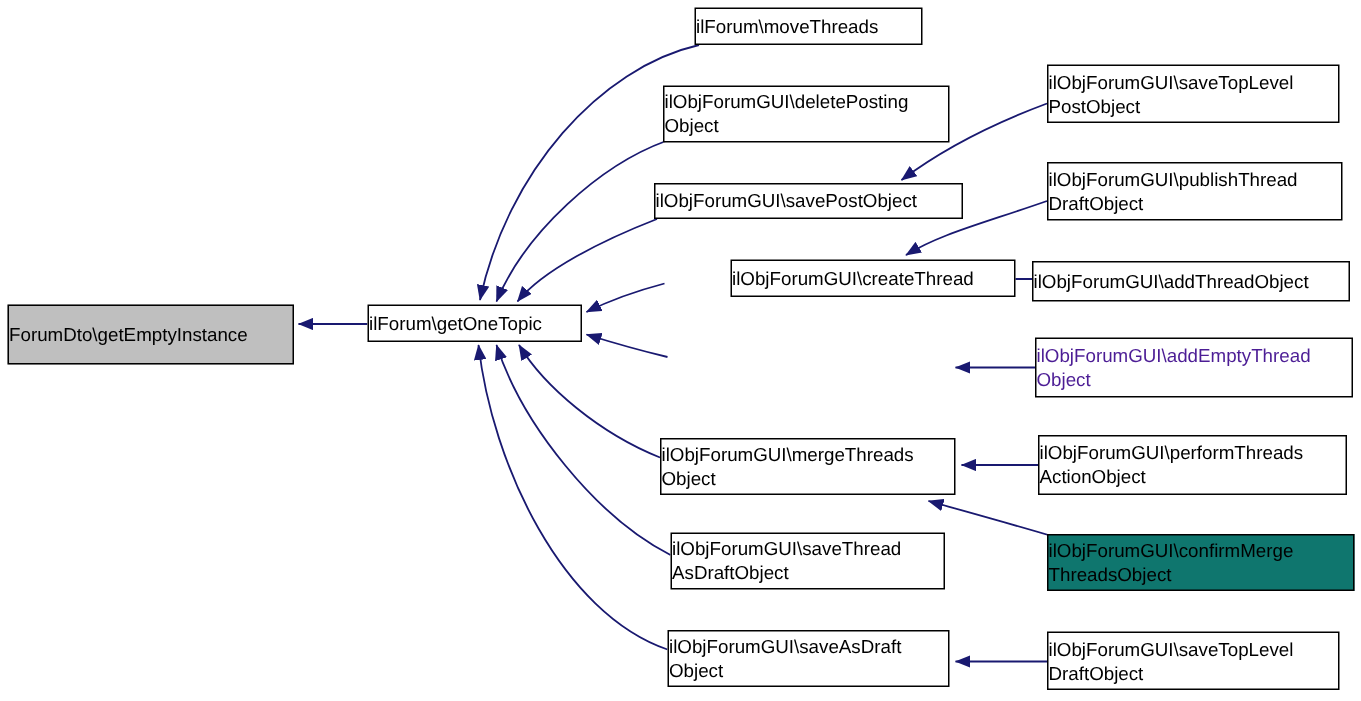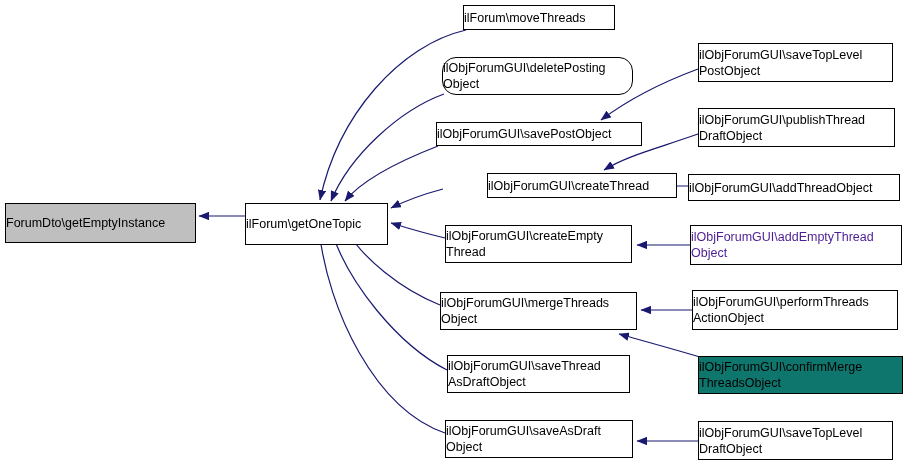--- a/index.html
+++ b/index.html
@@ -73,39 +73,35 @@
       <path d="M688,186 L637,186" fill="none" stroke="#191970" stroke-width="1.2" marker-end="url(#arrowhead)"></path>
       <path d="M690,245 L637,245" fill="none" stroke="#191970" stroke-width="1.2" marker-end="url(#arrowhead)"></path>
       <path d="M692,310 L641,310" fill="none" stroke="#191970" stroke-width="1.2" marker-end="url(#arrowhead)"></path>
       <path d="M700,357 C673,349 644,341 619,334" fill="none" stroke="#191970" stroke-width="1.2" marker-end="url(#arrowhead)"></path>
       <path d="M698,441 L637,441" fill="none" stroke="#191970" stroke-width="1.2" marker-end="url(#arrowhead)"></path>
     </svg>
   <div id="node-layer">
       <div class="node" style="left: 5px; top: 203px; width: 191px; height: 40px; background: rgb(191, 191, 191); border-color: rgb(0, 0, 0); color: rgb(0, 0, 0);">
         <span class="node-line">ForumDto\getEmptyInstance</span>
       </div>
-      <div class="node" style="left: 245px; top: 203px; width: 143px; height: 42px; background: rgb(255, 255, 255); border-color: rgb(0, 0, 0); color: rgb(0, 0, 0);">
+      <div class="node" style="left: 245px; top: 203px; width: 143px; height: 25px; background: rgb(255, 255, 255); border-color: rgb(0, 0, 0); color: rgb(0, 0, 0);">
         <span class="node-line">ilForum\getOneTopic</span>
       </div>
       <div class="node" style="left: 463px; top: 5px; width: 152px; height: 25px; background: rgb(255, 255, 255); border-color: rgb(0, 0, 0); color: rgb(0, 0, 0);">
         <span class="node-line">ilForum\moveThreads</span>
       </div>
-      <div class="node" style="left: 442px; top: 57px; width: 191px; height: 38px; background: rgb(255, 255, 255); border-color: rgb(0, 0, 0); color: rgb(0, 0, 0); border-radius: 14px;">
+      <div class="node" style="left: 442px; top: 57px; width: 191px; height: 38px; background: rgb(255, 255, 255); border-color: rgb(0, 0, 0); color: rgb(0, 0, 0);">
         <span class="node-line">ilObjForumGUI\deletePosting</span>
         <span class="node-line">Object</span>
       </div>
       <div class="node" style="left: 436px; top: 122px; width: 206px; height: 24px; background: rgb(255, 255, 255); border-color: rgb(0, 0, 0); color: rgb(0, 0, 0);">
         <span class="node-line">ilObjForumGUI\savePostObject</span>
       </div>
       <div class="node" style="left: 443px; top: 173px; width: 190px; height: 25px; background: rgb(255, 255, 255); border-color: rgb(0, 0, 0); color: rgb(0, 0, 0); margin-left: 44px;">
         <span class="node-line">ilObjForumGUI\createThread</span>
-      </div>
-      <div class="node" style="left: 445px; top: 225px; width: 187px; height: 38px; background: rgb(255, 255, 255); border-color: rgb(0, 0, 0); color: rgb(0, 0, 0);">
-        <span class="node-line">ilObjForumGUI\createEmpty</span>
-        <span class="node-line">Thread</span>
       </div>
       <div class="node" style="left: 440px; top: 292px; width: 197px; height: 38px; background: rgb(255, 255, 255); border-color: rgb(0, 0, 0); color: rgb(0, 0, 0);">
         <span class="node-line">ilObjForumGUI\mergeThreads</span>
         <span class="node-line">Object</span>
       </div>
       <div class="node" style="left: 447px; top: 355px; width: 183px; height: 38px; background: rgb(255, 255, 255); border-color: rgb(0, 0, 0); color: rgb(0, 0, 0);">
         <span class="node-line">ilObjForumGUI\saveThread</span>
         <span class="node-line">AsDraftObject</span>
       </div>
       <div class="node" style="left: 445px; top: 420px; width: 188px; height: 38px; background: rgb(255, 255, 255); border-color: rgb(0, 0, 0); color: rgb(0, 0, 0);">

